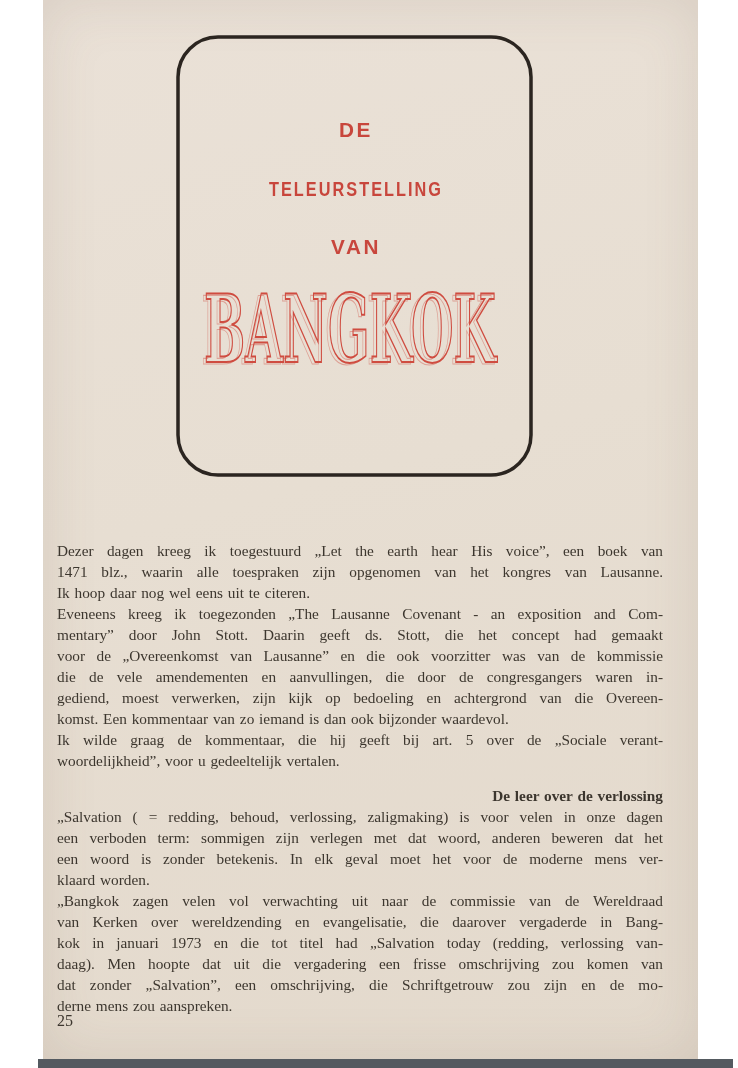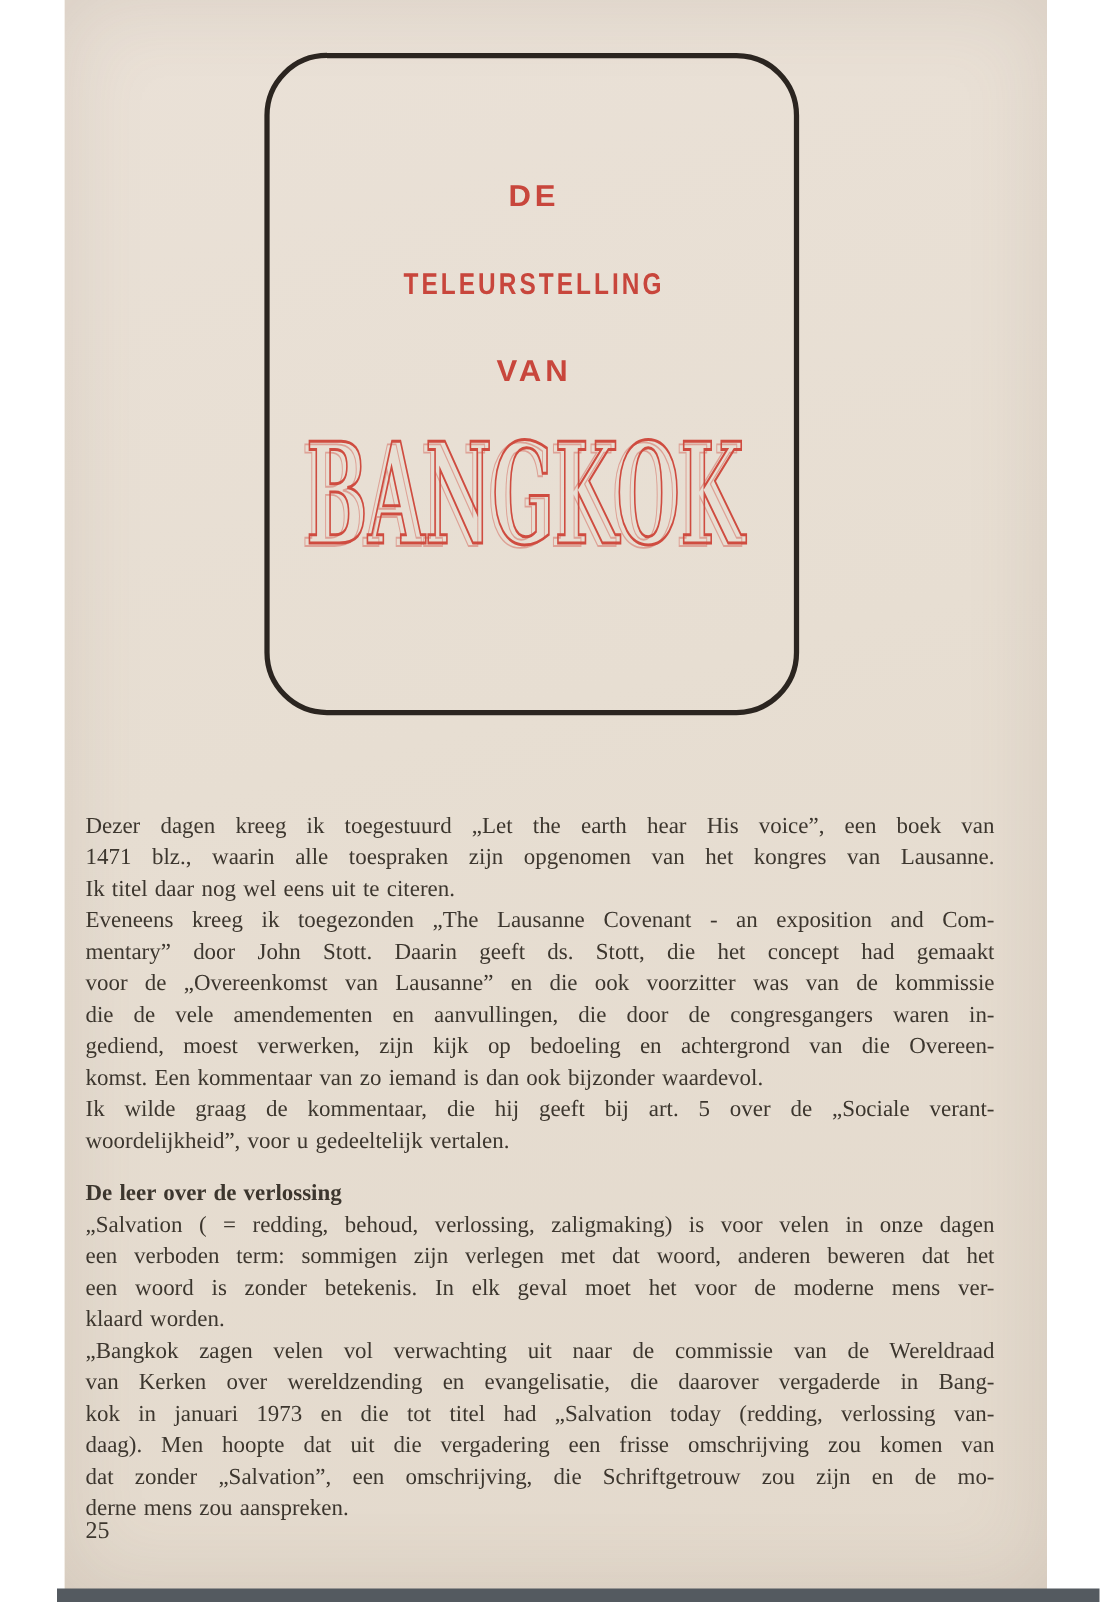--- a/index.html
+++ b/index.html
@@ -14,21 +14,21 @@
   .t-red{font-family:"Liberation Sans", sans-serif;font-weight:bold;fill:#c8463c;
          font-size:20px;letter-spacing:2.5px;}
   .t-bangkok{font-family:"DejaVu Serif", serif;font-weight:bold;font-size:93px;
              fill:none;stroke:#cf4c40;stroke-width:2px;}
   .t-bangkok-shadow{font-family:"DejaVu Serif", serif;font-weight:bold;font-size:93px;
              fill:none;stroke:rgba(207,76,64,0.42);stroke-width:1.2px;}
   .body-text{position:absolute;left:57px;top:540px;width:606px;
              font-size:15.3px;line-height:21px;color:#3c362e;word-spacing:1px;}
   .body-text .line{text-align:justify;text-align-last:justify;white-space:normal;}
   .body-text .line.pend{text-align-last:left;}
-  .body-text .heading{font-weight:bold;margin-top:14px;text-align:left;}
+  .body-text .heading{font-weight:bold;margin-top:14px;text-align:right;}
   .page-num{position:absolute;left:57px;top:1012px;width:601px;text-align:left;
             font-size:16px;color:#3c362e;}
 </style>
 </head>
 <body>
 
 <div class="canvas">
 
   <div class="page"></div>
   <div class="scan-band"></div>
@@ -38,21 +38,21 @@
     <text class="t-red" x="356" y="137" text-anchor="middle" textLength="34" lengthAdjust="spacingAndGlyphs">DE</text>
     <text class="t-red" x="356" y="196" text-anchor="middle" textLength="174" lengthAdjust="spacingAndGlyphs">TELEURSTELLING</text>
     <text class="t-red" x="356" y="254" text-anchor="middle" textLength="50" lengthAdjust="spacingAndGlyphs">VAN</text>
     <text class="t-bangkok-shadow" x="347" y="364" text-anchor="middle" textLength="292" lengthAdjust="spacingAndGlyphs">BANGKOK</text>
     <text class="t-bangkok" x="350" y="362" text-anchor="middle" textLength="292" lengthAdjust="spacingAndGlyphs">BANGKOK</text>
   </svg>
 
   <div class="body-text">
       <div class="line">Dezer dagen kreeg ik toegestuurd „Let the earth hear His voice”, een boek van</div>
       <div class="line">1471 blz., waarin alle toespraken zijn opgenomen van het kongres van Lausanne.</div>
-      <div class="line pend">Ik titel daar nog wel eens uit te citeren.</div>
+      <div class="line pend">Ik hoop daar nog wel eens uit te citeren.</div>
       <div class="line">Eveneens kreeg ik toegezonden „The Lausanne Covenant - an exposition and Com-</div>
       <div class="line">mentary” door John Stott. Daarin geeft ds. Stott, die het concept had gemaakt</div>
       <div class="line">voor de „Overeenkomst van Lausanne” en die ook voorzitter was van de kommissie</div>
       <div class="line">die de vele amendementen en aanvullingen, die door de congresgangers waren in-</div>
       <div class="line">gediend, moest verwerken, zijn kijk op bedoeling en achtergrond van die Overeen-</div>
       <div class="line pend">komst. Een kommentaar van zo iemand is dan ook bijzonder waardevol.</div>
       <div class="line">Ik wilde graag de kommentaar, die hij geeft bij art. 5 over de „Sociale verant-</div>
       <div class="line pend">woordelijkheid”, voor u gedeeltelijk vertalen.</div>
       <div class="heading">De leer over de verlossing</div>
       <div class="line">„Salvation ( = redding, behoud, verlossing, zaligmaking) is voor velen in onze dagen</div>

